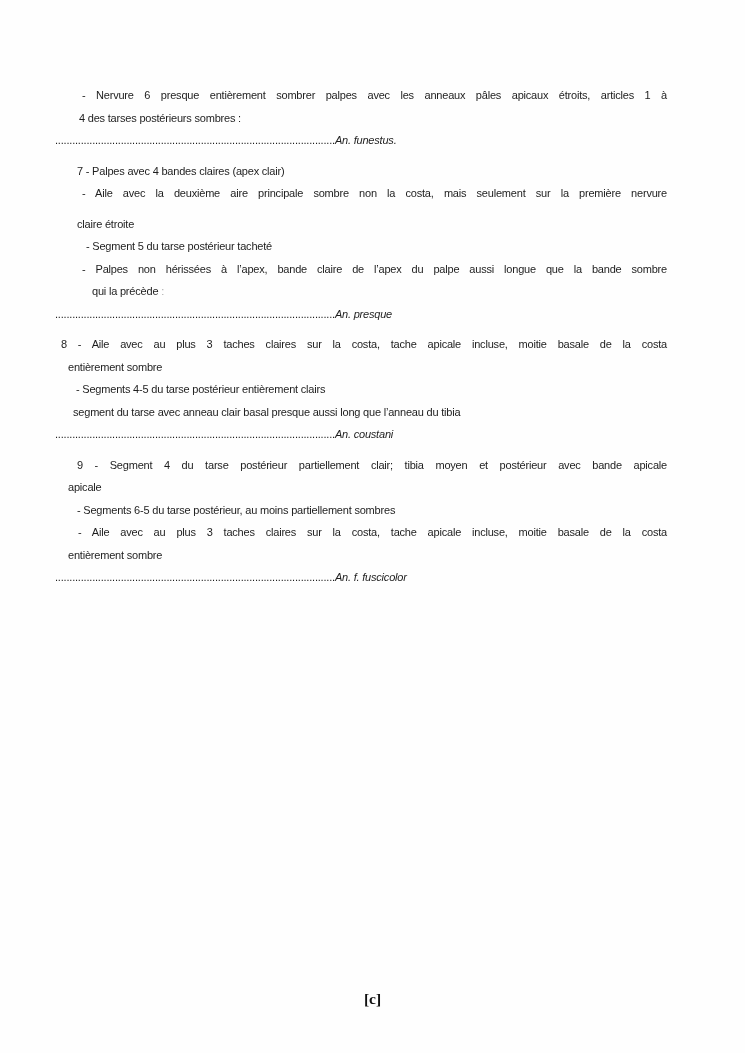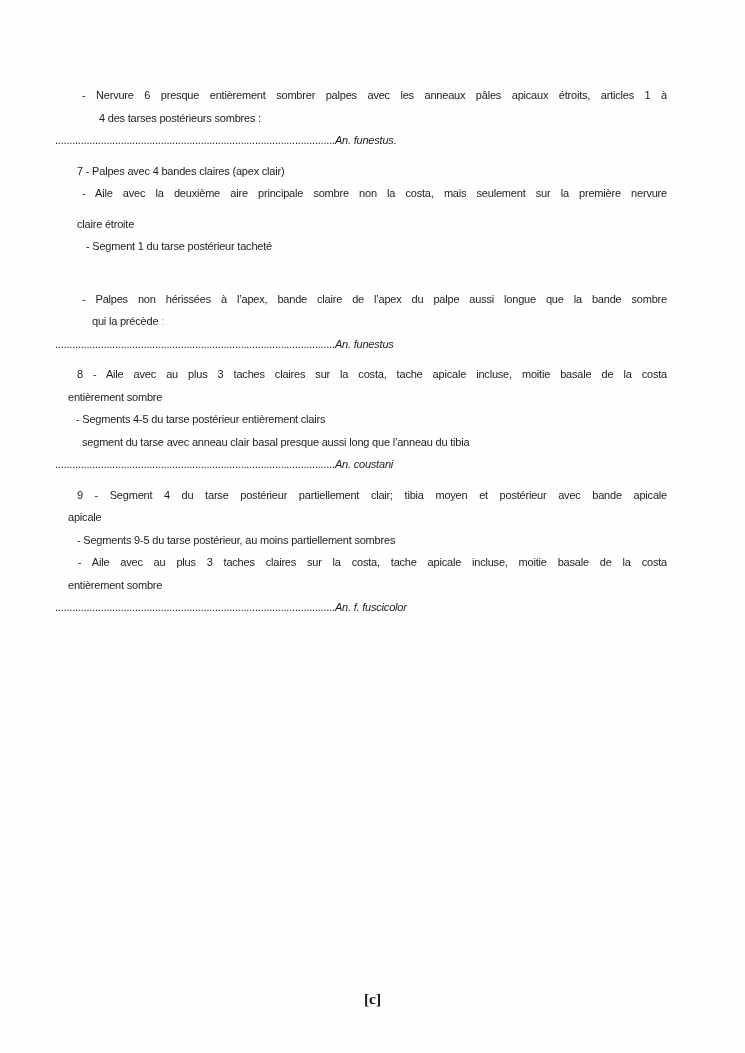--- a/index.html
+++ b/index.html
@@ -62,43 +62,43 @@
     color: #111111;
   }
 </style>
 </head>
 <body>
 
 <div class="page">
   <div class="doc-body" id="doc-body">
       <div class="block">
         <div class="line just" style="margin-left: 27px;"><span>- Nervure 6 presque entièrement sombrer palpes avec les anneaux pâles apicaux étroits, articles 1 à</span></div>
-        <div class="line" style="margin-left: 44px;"><span>4 des tarses postérieurs sombres :</span></div>
+        <div class="line" style="margin-left: 24px;"><span>4 des tarses postérieurs sombres :</span></div>
         <div class="line leader-line"><span class="dots">..................................................................................................</span><span class="species">An. funestus.</span></div>
       </div>
       <div class="block">
         <div class="line" style="margin-left: 22px;"><span>7 - Palpes avec 4 bandes claires (apex clair)</span></div>
         <div class="line just" style="margin-left: 27px;"><span>- Aile avec la deuxième aire principale sombre non la costa, mais seulement sur la première nervure</span></div>
         <div class="line" style="margin-left: 22px; margin-top: 8px;"><span>claire étroite</span></div>
-        <div class="line" style="margin-left: 31px;"><span>- Segment 1 du tarse postérieur tacheté</span></div>
-        <div class="line just" style="margin-left: 27px; margin-top: 30px;"><span>- Palpes non hérissées à l’apex, bande claire de l’apex du palpe aussi longue que la bande sombre</span></div>
+        <div class="line" style="margin-left: 31px;"><span>- Segment 5 du tarse postérieur tacheté</span></div>
+        <div class="line just" style="margin-left: 27px;"><span>- Palpes non hérissées à l’apex, bande claire de l’apex du palpe aussi longue que la bande sombre</span></div>
         <div class="line" style="margin-left: 37px;"><span>qui la précède</span><span class="faint"> :</span></div>
-        <div class="line leader-line"><span class="dots">..................................................................................................</span><span class="species">An. funestus</span></div>
+        <div class="line leader-line"><span class="dots">..................................................................................................</span><span class="species">An. presque</span></div>
       </div>
       <div class="block">
-        <div class="line just" style="margin-left: 22px;"><span>8 - Aile avec au plus 3 taches claires sur la costa, tache apicale incluse, moitie basale de la costa</span></div>
+        <div class="line just" style="margin-left: 6px;"><span>8 - Aile avec au plus 3 taches claires sur la costa, tache apicale incluse, moitie basale de la costa</span></div>
         <div class="line" style="margin-left: 13px;"><span>entièrement sombre</span></div>
         <div class="line" style="margin-left: 21px;"><span>- Segments 4-5 du tarse postérieur entièrement clairs</span></div>
-        <div class="line" style="margin-left: 27px;"><span>segment du tarse avec anneau clair basal presque aussi long que l’anneau du tibia</span></div>
+        <div class="line" style="margin-left: 18px;"><span>segment du tarse avec anneau clair basal presque aussi long que l’anneau du tibia</span></div>
         <div class="line leader-line"><span class="dots">..................................................................................................</span><span class="species">An. coustani</span></div>
       </div>
       <div class="block">
         <div class="line just" style="margin-left: 22px;"><span>9 - Segment 4 du tarse postérieur partiellement clair; tibia moyen et postérieur avec bande apicale</span></div>
         <div class="line" style="margin-left: 13px;"><span>apicale</span></div>
-        <div class="line" style="margin-left: 22px;"><span>- Segments 9-5 du tarse postérieur, au moins partiellement sombres</span></div>
+        <div class="line" style="margin-left: 22px;"><span>- Segments 6-5 du tarse postérieur, au moins partiellement sombres</span></div>
         <div class="line just" style="margin-left: 23px;"><span>- Aile avec au plus 3 taches claires sur la costa, tache apicale incluse, moitie basale de la costa</span></div>
         <div class="line" style="margin-left: 13px;"><span>entièrement sombre</span></div>
         <div class="line leader-line"><span class="dots">..................................................................................................</span><span class="species">An. f. fuscicolor</span></div>
       </div>
     </div>
   <div class="footer">
     <span>[c]</span>
   </div>
 </div>
 

